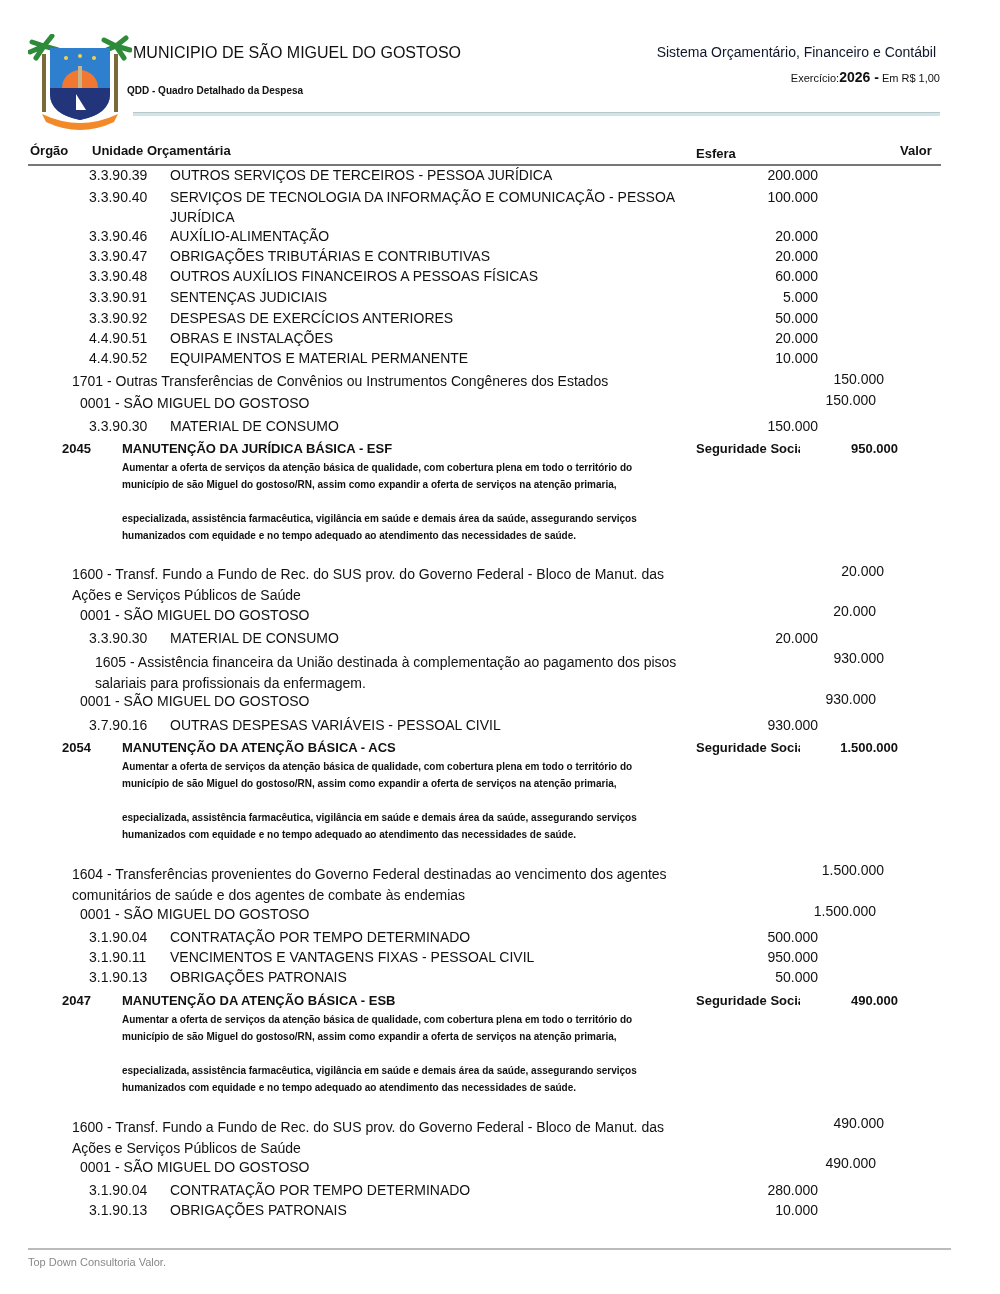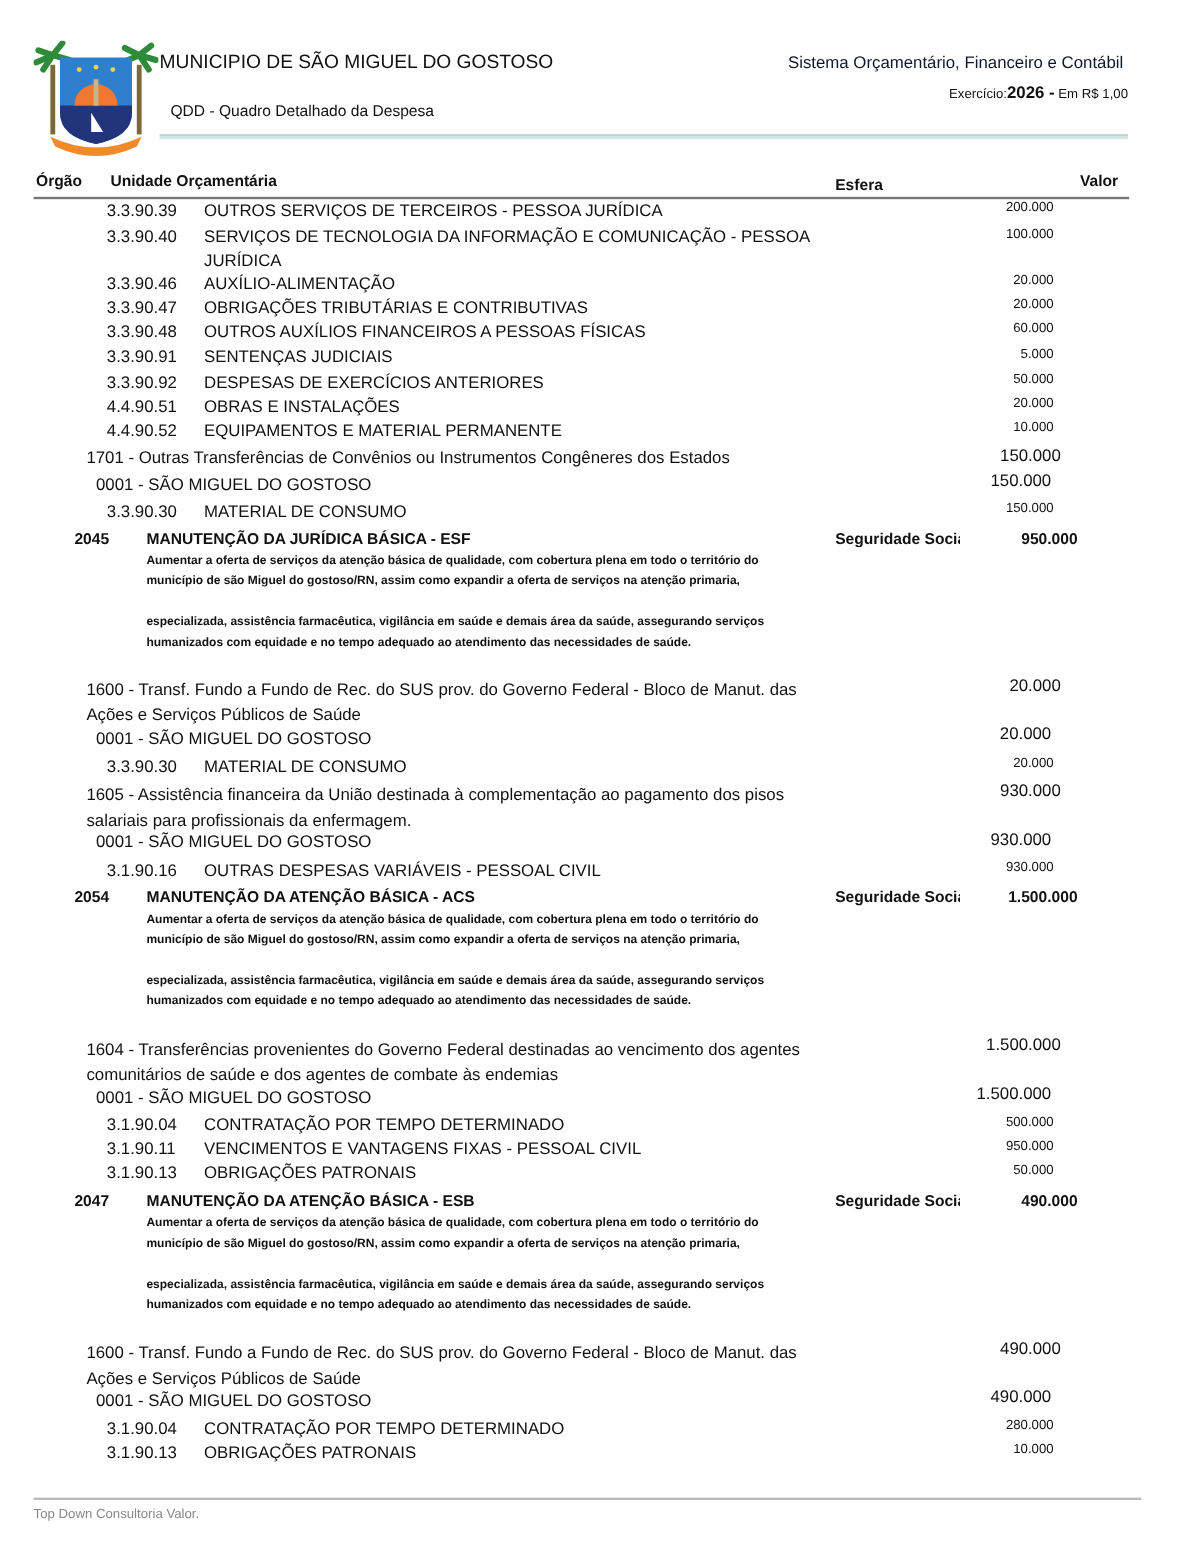--- a/index.html
+++ b/index.html
@@ -1,39 +1,39 @@
 <!DOCTYPE html>
 <html><head>
 <meta charset="utf-8">
 <style>
   html, body { margin: 0; padding: 0; background: #ffffff; }
   body { width: 1000px; height: 1294px; position: relative; font-family: "Liberation Sans", sans-serif; color: #111; overflow: hidden; }
   .abs { position: absolute; }
   .logo { left: 28px; top: 34px; width: 104px; height: 96px; }
   .muni-title { left: 133px; top: 44px; font-size: 16px; color: #111; }
   .sys-title { left: 600px; top: 44px; width: 336px; text-align: right; font-size: 14px; color: #0f172a; }
-  .report-title { left: 142px; top: 85px; font-size: 13px; font-weight: normal; }
+  .report-title { left: 127px; top: 85px; font-size: 10px; font-weight: bold; }
   .exercicio { left: 700px; top: 69px; width: 240px; text-align: right; font-size: 11px; }
   .exercicio b { font-size: 14px; }
   .hdr-line { left: 133px; top: 112px; width: 807px; height: 3px; background: #cfe6e8; border-top: 1px solid #b9c7c9; }
   .col-head { top: 143px; font-size: 13px; font-weight: bold; }
   .head-rule { left: 28px; top: 164px; width: 913px; height: 2px; background: #777; }
   .row { position: absolute; font-size: 14px; color: #111; white-space: nowrap; }
   .code { position: absolute; left: 89px; }
   .desc { position: absolute; left: 170px; }
   .proj-num { position: absolute; left: 62px; font-weight: bold; font-size: 13px; }
   .proj-title { position: absolute; left: 122px; font-weight: bold; font-size: 13px; }
   .proj-desc { position: absolute; left: 122px; width: 560px; font-size: 10px; font-weight: bold; line-height: 17px; white-space: normal; }
   .esfera { position: absolute; left: 696px; width: 104px; overflow: hidden; font-weight: bold; font-size: 13px; white-space: nowrap; }
   .proj-val { position: absolute; width: 100px; left: 798px; text-align: right; font-weight: bold; font-size: 13px; }
   .fonte { position: absolute; left: 72px; width: 630px; font-size: 14px; line-height: 21px; white-space: normal; }
   .fonte-val { position: absolute; width: 100px; left: 784px; text-align: right; font-size: 14px; }
   .unid { position: absolute; left: 80px; font-size: 14px; }
   .unid-val { position: absolute; width: 100px; left: 776px; text-align: right; font-size: 14px; }
-  .item-val { position: absolute; width: 100px; left: 778px; text-align: right; font-size: 11px; }
+  .item-val { position: absolute; width: 100px; left: 718px; text-align: right; font-size: 14px; }
   .foot-rule { left: 28px; top: 1248px; width: 923px; height: 2px; background: #bbb; }
   .footer { left: 28px; top: 1256px; font-size: 11px; color: #888; }
 </style>
 </head>
 <body>
 
 <div class="abs logo">
   <svg width="104" height="96" viewBox="0 0 104 96">
 
     <rect x="14" y="20" width="4" height="58" fill="#7a6a3a"></rect>
@@ -135,26 +135,26 @@
 
 <div class="fonte" style="top:564px;">1600 - Transf. Fundo a Fundo de Rec. do SUS prov. do Governo Federal - Bloco de Manut. das Ações e Serviços Públicos de Saúde</div>
 <div class="fonte-val" style="top:563px;">20.000</div>
 <div class="unid" style="top:607px;">0001 - SÃO MIGUEL DO GOSTOSO</div>
 <div class="unid-val" style="top:603px;">20.000</div>
 <div class="row" style="top:630px; width:1000px;">
   <span class="code">3.3.90.30</span>
   <span class="desc">MATERIAL DE CONSUMO</span>
   <span class="item-val">20.000</span>
 </div>
-<div class="fonte" style="top:652px;">1605 - Assistência financeira da União destinada à complementação ao pagamento dos pisos salariais para profissionais da enfermagem.</div>
+<div class="fonte" style="top:652px;margin-left:23px;">1605 - Assistência financeira da União destinada à complementação ao pagamento dos pisos salariais para profissionais da enfermagem.</div>
 <div class="fonte-val" style="top:650px;">930.000</div>
 <div class="unid" style="top:693px;">0001 - SÃO MIGUEL DO GOSTOSO</div>
 <div class="unid-val" style="top:691px;">930.000</div>
 <div class="row" style="top:717px; width:1000px;">
-  <span class="code">3.1.90.16</span>
+  <span class="code">3.7.90.16</span>
   <span class="desc">OUTRAS DESPESAS VARIÁVEIS - PESSOAL CIVIL</span>
   <span class="item-val">930.000</span>
 </div>
 
 <div class="row" style="top:740px; width:1000px;">
   <span class="proj-num">2054</span>
   <span class="proj-title">MANUTENÇÃO DA ATENÇÃO BÁSICA - ACS</span>
   <span class="esfera">Seguridade Social</span>
   <span class="proj-val">1.500.000</span>
 </div>

